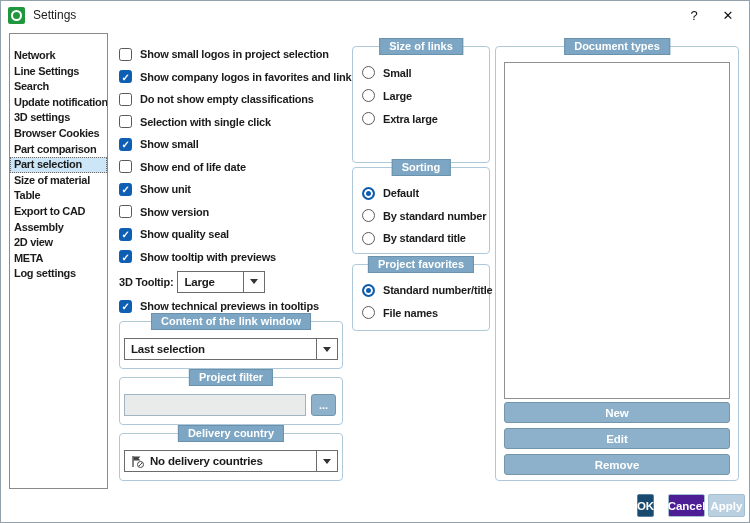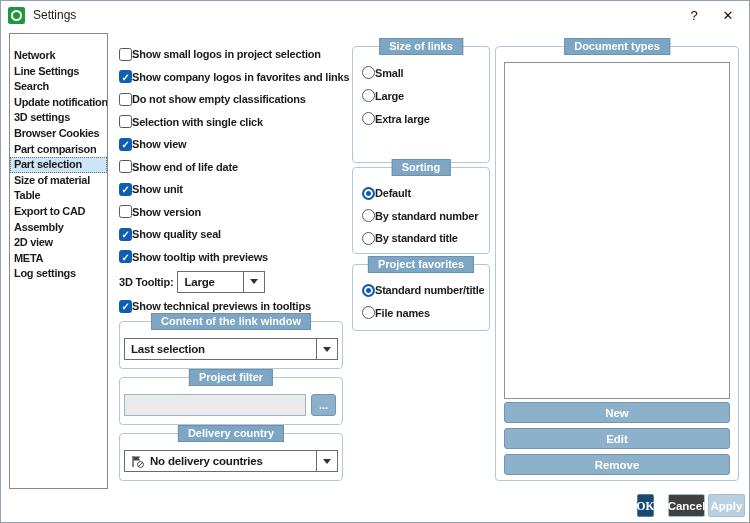--- a/index.html
+++ b/index.html
@@ -16,21 +16,21 @@
   .wtitle{margin-left:8px;font-size:12px;}
   .tbspacer{flex:1;}
   .tbbtn{width:34px;height:26px;display:flex;align-items:center;justify-content:center;color:#111;font-size:13px;}
   .tbbtn.close{margin-right:4px;}
   
   .side{position:absolute;left:8px;top:32px;width:99px;height:456px;border:1px solid #8a8a8a;background:#fff;box-sizing:border-box;padding-top:14px;overflow:hidden;}
   .sideitem{height:15.6px;line-height:15.6px;padding-left:4px;font-weight:600;font-size:11px;letter-spacing:-0.3px;white-space:nowrap;cursor:default;}
   .sideitem.on{background:#cde6f7;outline:1px dotted #6b6b6b;outline-offset:-1px;}
   
   .chkcol{position:absolute;left:118px;top:42px;width:232px;}
-  .chkrow{display:flex;align-items:center;height:22.5px;white-space:nowrap;}
+  .chkrow{display:flex;align-items:center;gap:8px;height:22.5px;white-space:nowrap;}
   .lbl{font-weight:600;font-size:11px;letter-spacing:-0.2px;}
   .cb{width:13px;height:13px;border:1px solid #595959;border-radius:2.5px;background:#fff;flex:none;position:relative;box-sizing:border-box;}
   .cb.on{background:#0e5fb4;border-color:#0e5fb4;}
   .cb.on::after{content:"✓";position:absolute;left:1.5px;top:-0.5px;color:#fff;font-size:10px;font-weight:bold;line-height:13px;}
   .tooltiprow{display:flex;align-items:center;gap:4px;height:27px;}
   
   .combo{position:relative;height:22px;background:#fff;border:1px solid #6b6b6b;box-sizing:border-box;display:flex;align-items:center;padding-left:6px;cursor:default;}
   .combo .ctext{font-weight:600;font-size:11.5px;letter-spacing:-0.2px;white-space:nowrap;overflow:hidden;padding-right:22px;}
   .arrowbox{position:absolute;right:0;top:0;bottom:0;width:20px;border-left:1px solid #6b6b6b;display:flex;align-items:center;justify-content:center;background:#fff;}
   .arr{width:0;height:0;border-left:4px solid transparent;border-right:4px solid transparent;border-top:5px solid #333;}
@@ -53,22 +53,22 @@
   .pfinput{position:absolute;left:4px;top:16px;width:182px;height:22px;background:#e9eaea;border:1px solid #9fb3c0;box-sizing:border-box;font-family:inherit;}
   .browse{position:absolute;left:191px;top:16px;width:25px;height:22px;background:#8db1cb;border:1px solid #7396ad;border-radius:3px;color:#fff;font-weight:bold;font-size:11px;display:flex;align-items:center;justify-content:center;box-sizing:border-box;cursor:default;}
   
   .flagicon{width:13px;height:13px;flex:none;margin-right:6px;position:relative;}
   
   .doclist{position:absolute;left:8px;top:15px;width:226px;height:337px;border:1px solid #8f8f8f;background:#fff;box-sizing:border-box;}
   .docbtn{position:absolute;left:8px;width:226px;height:21px;background:#8db1cb;border:1px solid #7396ad;border-radius:3px;color:#fff;font-weight:600;font-size:11.5px;display:flex;align-items:center;justify-content:center;box-sizing:border-box;cursor:default;}
   .docbtn.b1{top:355px;}.docbtn.b2{top:381px;}.docbtn.b3{top:407px;}
   
   .fbtn{position:absolute;top:493px;height:23px;border-radius:2px;color:#fff;font-weight:600;font-size:11.5px;display:flex;align-items:center;justify-content:center;box-sizing:border-box;cursor:default;}
-  .ok{left:636px;width:17px;background:#174a6e;border:1px solid #55809f;font-family:Liberation Serif, serif;}
-  .cancel{left:667px;width:37px;background:#404040;border:1px solid #a3bfd2;}
+  .ok{left:636px;width:17px;background:#174a6e;border:1px solid #55809f;}
+  .cancel{left:667px;width:37px;background:#4c1d95;border:1px solid #a3bfd2;}
   .apply{left:707px;width:37px;background:#bad0e0;border:1px solid #a3bfd2;}
 </style>
 </head>
 <body>
 
 <div class="window">
 
   <div class="titlebar">
     <div class="appicon"></div>
     <span class="wtitle">Settings</span>
@@ -162,21 +162,21 @@
           <span class="lbl">Do not show empty classifications</span>
         </div>
 
         <div class="chkrow">
           <span class="cb"></span>
           <span class="lbl">Selection with single click</span>
         </div>
 
         <div class="chkrow">
           <span class="cb on"></span>
-          <span class="lbl">Show view</span>
+          <span class="lbl">Show small</span>
         </div>
 
         <div class="chkrow">
           <span class="cb"></span>
           <span class="lbl">Show end of life date</span>
         </div>
 
         <div class="chkrow">
           <span class="cb on"></span>
           <span class="lbl">Show unit</span>

